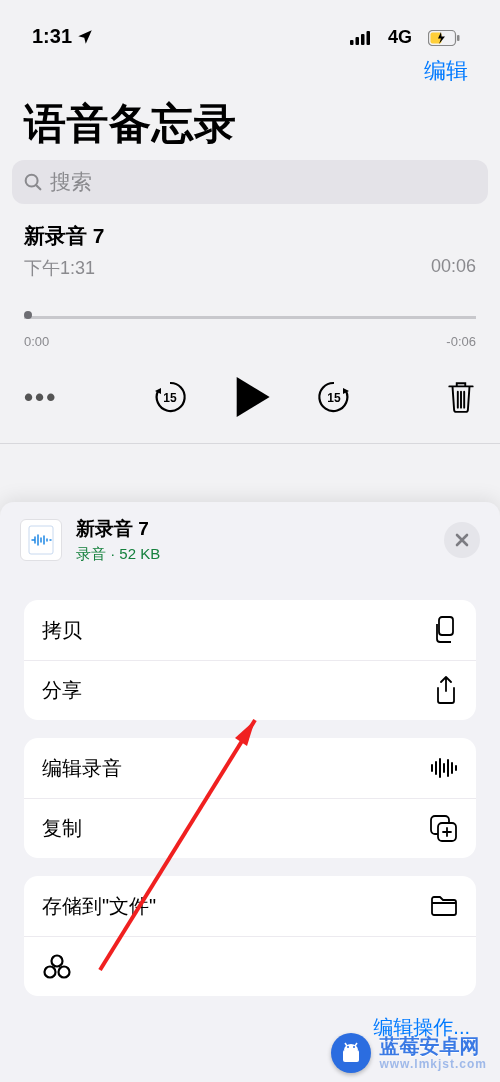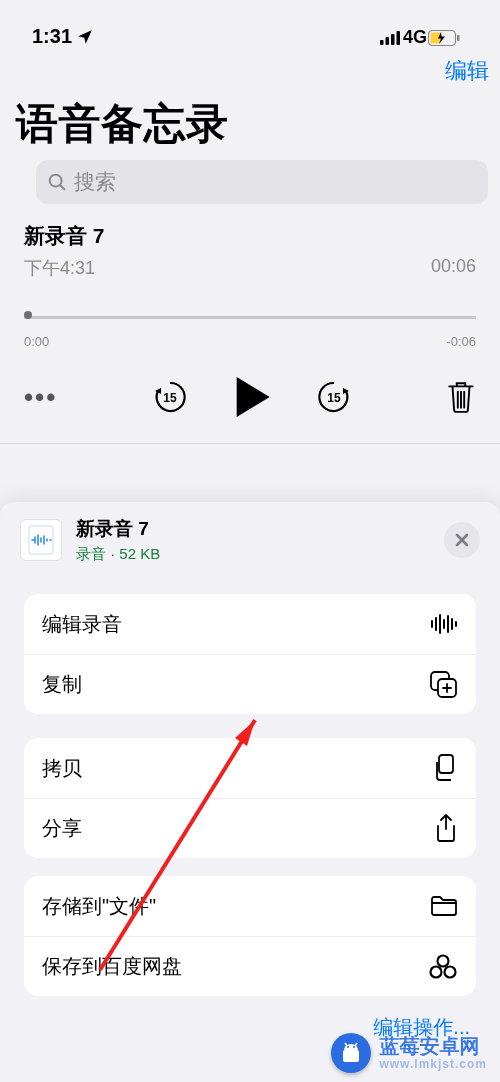--- a/index.html
+++ b/index.html
@@ -1,24 +1,24 @@
 <!DOCTYPE html>
 <html><head>
 <meta charset="utf-8">
 <style>
   * { box-sizing: border-box; margin: 0; padding: 0; }
   html, body { width: 500px; height: 1082px; font-family: -apple-system, "Helvetica Neue", Arial, sans-serif; background: #f2f2f4; overflow: hidden; position: relative; }
   .status-bar { display: flex; justify-content: space-between; align-items: flex-end; padding: 10px 40px 0 32px; height: 48px; font-weight: 600; font-size: 20px; }
   .status-left { display: flex; align-items: center; gap: 4px; }
-  .status-right { display: flex; align-items: center; gap: 1px; }
-  .nav-row { display: flex; justify-content: flex-end; padding: 8px 11px; }
+  .status-right { display: flex; align-items: center; gap: 16px; }
+  .nav-row { display: flex; justify-content: flex-end; padding: 8px 32px; }
   .edit-btn { color: #007aff; font-size: 22px; background: none; border: none; }
-  .title-row { padding: 2px 16px 8px; }
+  .title-row { padding: 2px 24px 8px; }
   .page-title { font-size: 42px; font-weight: 700; letter-spacing: 0.5px; }
-  .search-wrap { padding: 0 12px; margin-left: 24px; }
+  .search-wrap { padding: 0 12px; }
   .search-bar { display: flex; align-items: center; background: #e4e3e8; border-radius: 12px; height: 44px; padding: 0 10px; gap: 6px; }
   .search-icon { color: #8a8a8e; }
   .search-text { color: #8a8a8e; font-size: 21px; }
   .list-area { padding: 18px 24px 0; }
   .rec-title { font-size: 21px; font-weight: 600; }
   .rec-sub { display: flex; justify-content: space-between; color: #8a8a8e; font-size: 18px; margin-top: 6px; }
   .scrubber { position: relative; margin-top: 32px; height: 18px; }
   .scrubber-line { position: absolute; left: 0; right: 0; top: 4px; height: 3px; background: #c8c8cc; }
   .scrubber-knob { position: absolute; left: 0; top: -1px; width: 8px; height: 8px; border-radius: 50%; background: #6d6d72; }
   .scrubber-labels { display: flex; justify-content: space-between; color: #8a8a8e; font-size: 13px; margin-top: 4px; }
@@ -87,21 +87,21 @@
         <line x1="15.5" y1="15.5" x2="20" y2="20" stroke="#8a8a8e" stroke-width="2.4" stroke-linecap="round"></line>
       </svg>
     <span class="search-text">搜索</span>
   </div>
 </div>
 
 <div class="list-area">
   <div>
     <div class="rec-title">新录音 7</div>
     <div class="rec-sub">
-      <span>下午4:31</span>
+      <span>下午1:31</span>
       <span>00:06</span>
     </div>
     <div class="scrubber">
       <div class="scrubber-line"></div>
       <div class="scrubber-knob"></div>
     </div>
     <div class="scrubber-labels">
       <span>0:00</span>
       <span>-0:06</span>
     </div>
@@ -142,63 +142,62 @@
       <div class="sheet-title">新录音 7</div>
       <div class="sheet-sub">录音 · 52 KB</div>
     </div>
     <button class="sheet-close">
       <svg width="16" height="16" viewBox="0 0 16 16">
           <path d="M3 3 L13 13 M13 3 L3 13" stroke="#7c7c82" stroke-width="2.6" stroke-linecap="round"></path>
         </svg>
     </button>
   </div>
 
+  <div class="sheet-group first">
+    <div class="sheet-item">
+      <span>拷贝</span>
+      <svg width="26" height="28" viewBox="0 0 26 28">
+          <rect x="7" y="1" width="14" height="18" rx="3" fill="none" stroke="#000" stroke-width="1.8"></rect>
+          <path d="M5 8 v15 a3 3 0 0 0 3 3 h11" fill="none" stroke="#000" stroke-width="1.8"></path>
+        </svg>
+    </div>
+    <div class="sheet-item">
+      <span>分享</span>
+      <svg width="24" height="30" viewBox="0 0 24 30">
+          <path d="M12 1 v14 M7 6 l5 -5 l5 5" fill="none" stroke="#000" stroke-width="1.8" stroke-linecap="round" stroke-linejoin="round"></path>
+          <path d="M4 12 v13 a2 2 0 0 0 2 2 h12 a2 2 0 0 0 2 -2 v-13" fill="none" stroke="#000" stroke-width="1.8" stroke-linecap="round"></path>
+        </svg>
+    </div>
+  </div>
+
   <div class="sheet-group">
     <div class="sheet-item">
       <span>编辑录音</span>
       <svg width="28" height="22" viewBox="0 0 28 22">
           <path d="M2 8 v6 M6 5 v12 M10 2 v18 M14 7 v8 M18 3 v16 M22 6 v10 M26 9 v4" stroke="#000" stroke-width="2" stroke-linecap="round"></path>
         </svg>
     </div>
     <div class="sheet-item">
       <span>复制</span>
       <svg width="28" height="28" viewBox="0 0 28 28">
           <rect x="1" y="1" width="18" height="18" rx="4" fill="none" stroke="#000" stroke-width="1.8"></rect>
           <rect x="8" y="8" width="18" height="18" rx="4" fill="#fff" stroke="#000" stroke-width="1.8"></rect>
           <path d="M17 13 v8 M13 17 h8" stroke="#000" stroke-width="1.8" stroke-linecap="round"></path>
         </svg>
     </div>
   </div>
 
-  <div class="sheet-group first">
-    <div class="sheet-item">
-      <span>拷贝</span>
-      <svg width="26" height="28" viewBox="0 0 26 28">
-          <rect x="7" y="1" width="14" height="18" rx="3" fill="none" stroke="#000" stroke-width="1.8"></rect>
-          <path d="M5 8 v15 a3 3 0 0 0 3 3 h11" fill="none" stroke="#000" stroke-width="1.8"></path>
-        </svg>
-    </div>
-    <div class="sheet-item">
-      <span>分享</span>
-      <svg width="24" height="30" viewBox="0 0 24 30">
-          <path d="M12 1 v14 M7 6 l5 -5 l5 5" fill="none" stroke="#000" stroke-width="1.8" stroke-linecap="round" stroke-linejoin="round"></path>
-          <path d="M4 12 v13 a2 2 0 0 0 2 2 h12 a2 2 0 0 0 2 -2 v-13" fill="none" stroke="#000" stroke-width="1.8" stroke-linecap="round"></path>
-        </svg>
-    </div>
-  </div>
-
   <div class="sheet-group">
     <div class="sheet-item">
       <span>存储到"文件"</span>
       <svg width="28" height="22" viewBox="0 0 28 22">
           <path d="M2 4 a2 2 0 0 1 2 -2 h6 l3 3 h11 a2 2 0 0 1 2 2 v11 a2 2 0 0 1 -2 2 H4 a2 2 0 0 1 -2 -2 Z M2 8 h24" fill="none" stroke="#000" stroke-width="1.8" stroke-linejoin="round"></path>
         </svg>
     </div>
     <div class="sheet-item">
-      <span>保存到百度网盘</span>
       <svg width="30" height="26" viewBox="0 0 30 26">
           <circle cx="15" cy="7" r="5.5" fill="none" stroke="#000" stroke-width="2.2"></circle>
           <circle cx="8" cy="18" r="5.5" fill="none" stroke="#000" stroke-width="2.2"></circle>
           <circle cx="22" cy="18" r="5.5" fill="none" stroke="#000" stroke-width="2.2"></circle>
         </svg>
     </div>
   </div>
 
   <div class="sheet-edit-actions">编辑操作...</div>
 </div>

